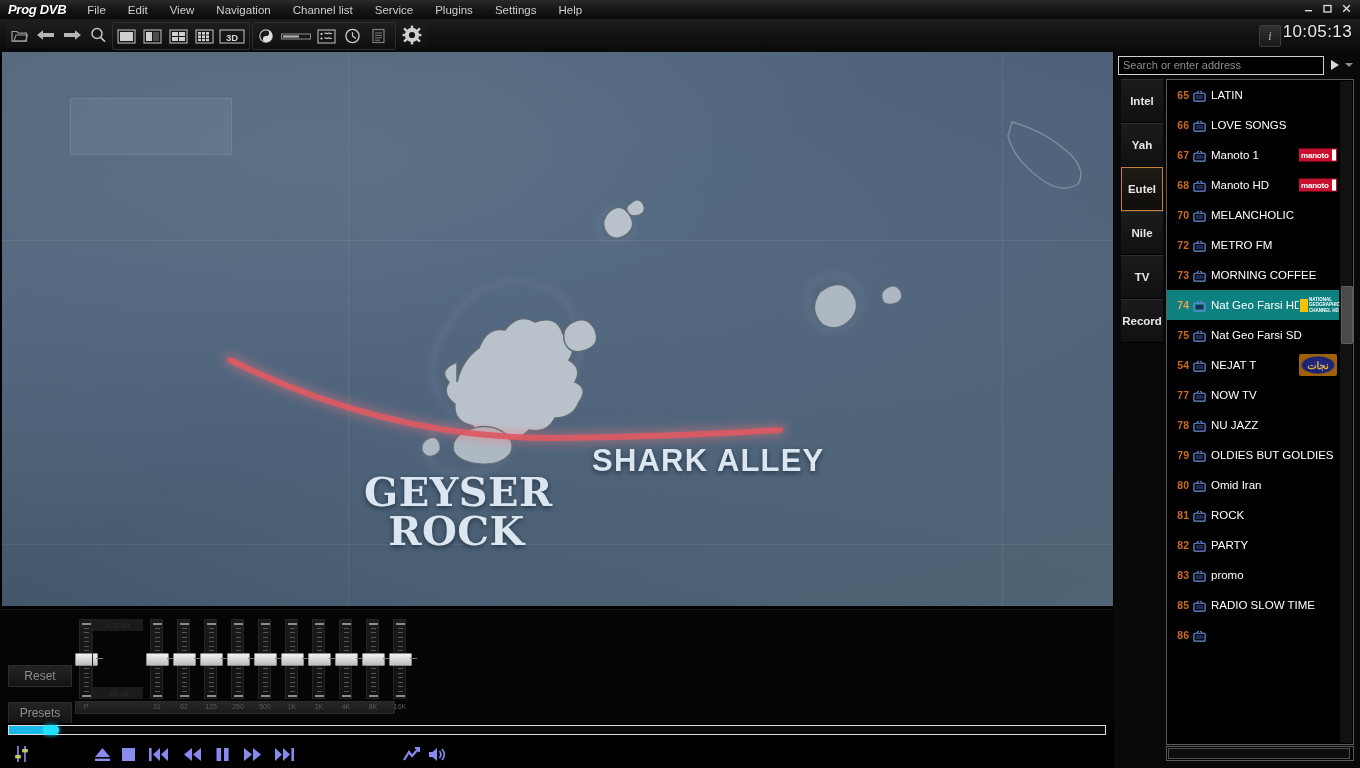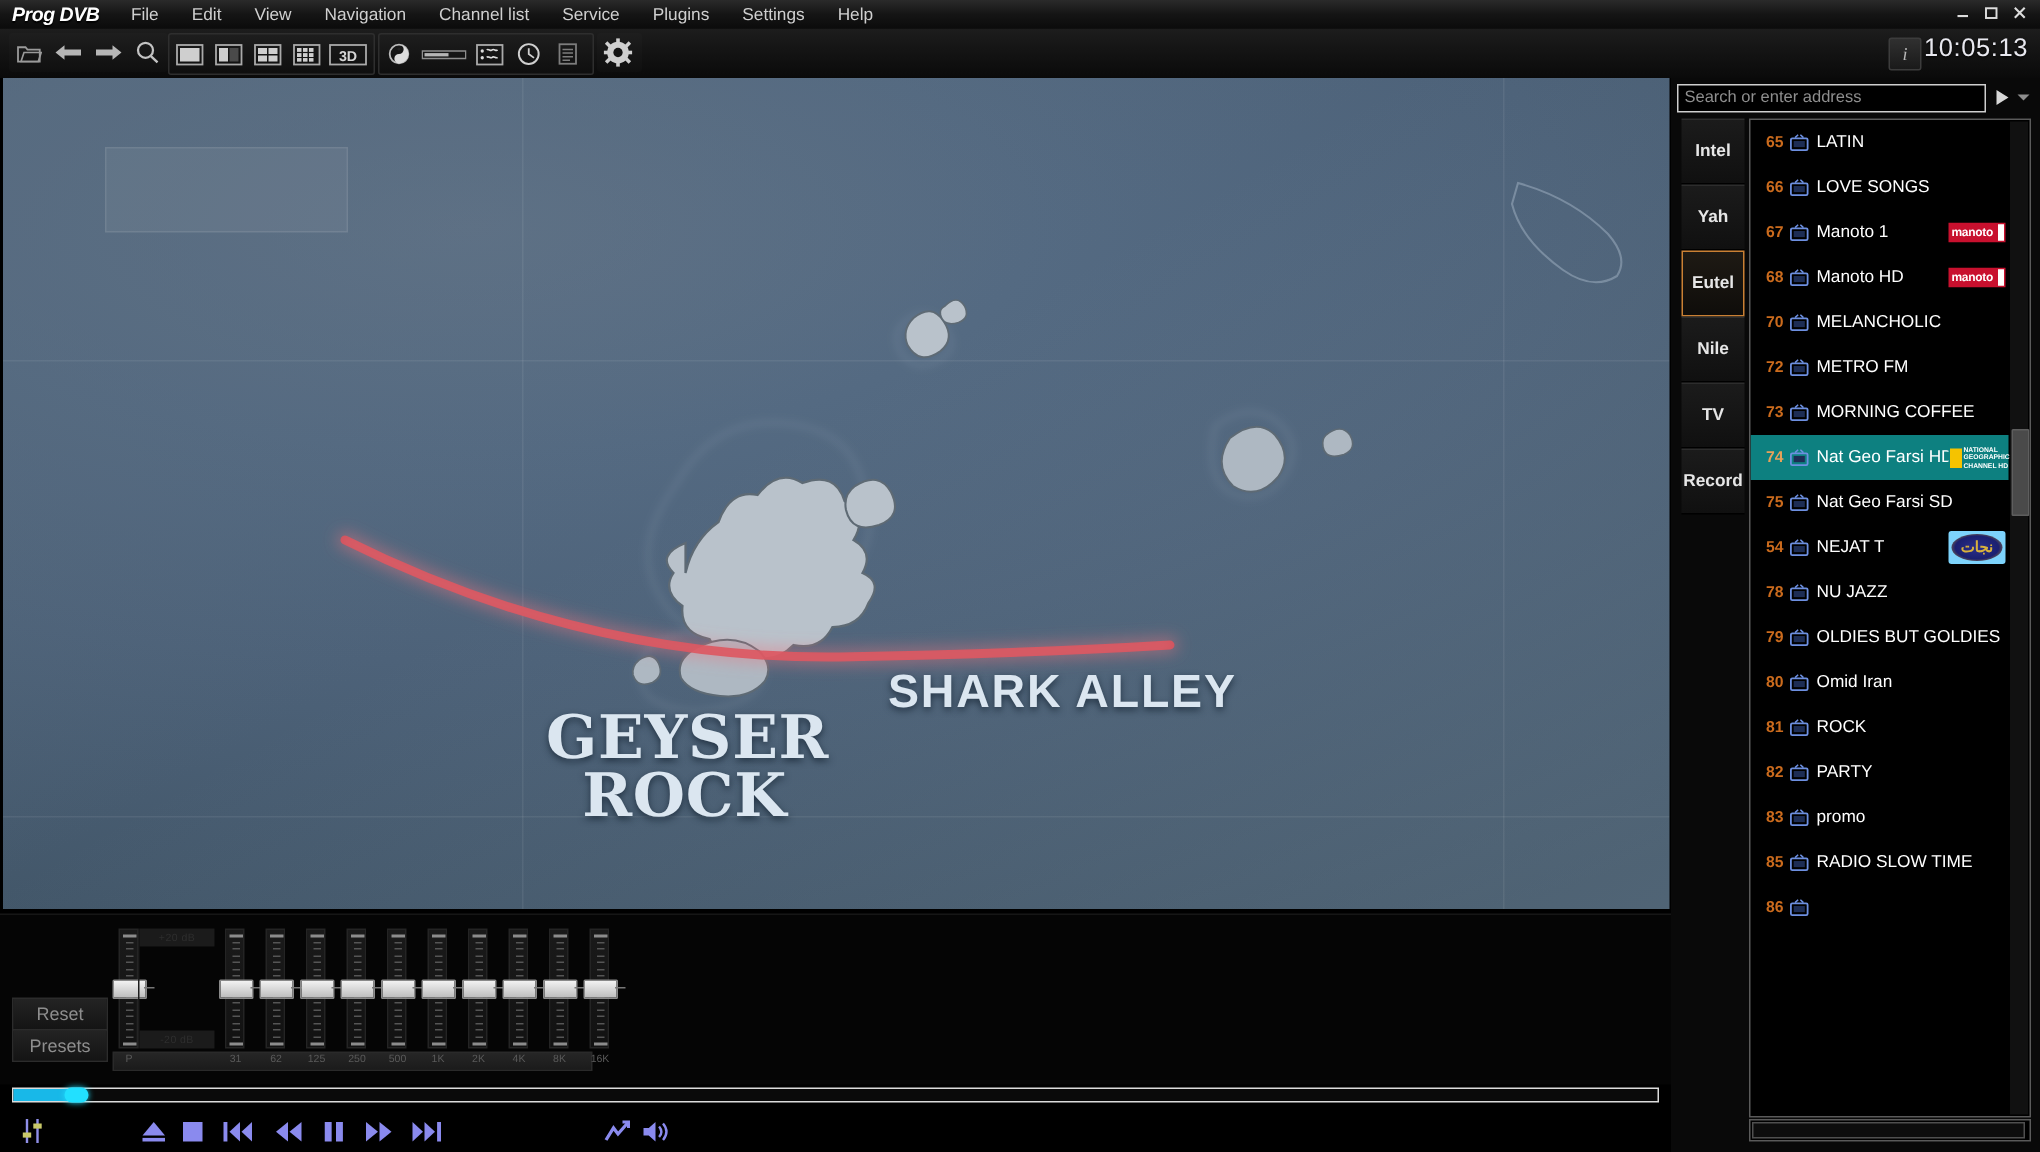--- a/index.html
+++ b/index.html
@@ -140,21 +140,21 @@
   .tvicon{width:13px;height:13px;margin-right:5px;flex:0 0 auto;}
   .chname{color:#ffffff;font-size:11.5px;white-space:nowrap;overflow:hidden;}
   .chlogo{position:absolute;right:2px;top:50%;transform:translateY(-50%);}
 
   .logo-manoto{width:38px;height:13px;background:#c8102e;position:relative;display:flex;align-items:center;}
   .logo-manoto .mtxt{color:#fff;font-size:8px;font-weight:bold;padding-left:2px;letter-spacing:-0.2px;}
   .logo-manoto .mend{position:absolute;right:1px;top:1px;width:4px;height:11px;background:#fff;}
   .logo-natgeo{width:38px;height:26px;background:#0d8080;display:flex;align-items:center;}
   .logo-natgeo .ngbox{width:8px;height:13px;background:#f5c300;margin-left:1px;flex:0 0 auto;}
   .logo-natgeo .ngtxt{color:#fff;font-size:4.5px;line-height:1.25;font-weight:bold;margin-left:1px;}
-  .logo-nejat{width:38px;height:22px;background:#7dd3fc;border-radius:2px;display:flex;align-items:center;justify-content:center;}
+  .logo-nejat{width:38px;height:22px;background:#a16207;border-radius:2px;display:flex;align-items:center;justify-content:center;}
   .logo-nejat .nj{width:34px;height:18px;border-radius:50%;background:radial-gradient(ellipse at 50% 50%, #2a2f8c 0%, #1b2070 60%, #c9a227 95%);display:flex;align-items:center;justify-content:center;color:#d8b13d;font-size:10px;font-weight:bold;}
 
   .vscroll{
     position:absolute;right:1px;top:1px;width:12px;height:662px;background:#111;
   }
   .vthumb{position:absolute;left:1px;width:10px;background:#4a4a4a;border:1px solid #5e5e5e;border-radius:1px;}
 
   .hscrollbox{
     position:absolute;left:52px;top:694px;width:186px;height:13px;
     background:#000;border:1px solid #5a5a5a;
@@ -166,21 +166,21 @@
     position:absolute;left:0;top:609px;width:1114px;height:114px;
     background:#050505;border-top:1px solid #161616;
   }
   .eqbtn{
     position:absolute;left:8px;width:62px;height:20px;
     background:linear-gradient(180deg,#232323,#141414);
     border:1px solid #2c2c2c;
     color:#8e8e8e;font-size:12px;display:flex;align-items:center;justify-content:center;
   }
   #btn-reset{top:55px;}
-  #btn-presets{top:76px;}
+  #btn-presets{top:92px;}
 
   .eqboard{position:absolute;left:75px;top:9px;width:320px;height:96px;}
   .slidercol{position:absolute;top:0;width:13px;height:80px;}
   .slidertrack{
     position:absolute;left:0;top:0;width:13px;height:80px;
     background:linear-gradient(180deg,#1a1a1a,#121212);
     border:1px solid #242424;box-sizing:border-box;
   }
   .tick{position:absolute;left:4px;width:5px;height:1px;background:#555;}
   .tick.big{left:2px;width:9px;height:2px;background:#8c8c8c;}
@@ -581,20 +581,29 @@
                 <rect x="1" y="3.5" width="12" height="8.5" rx="1" fill="none" stroke="#6d8fe0" stroke-width="1.3"></rect>
                 <path d="M4 3 L6.2 0.9 M10 3 L7.8 0.9" stroke="#6d8fe0" stroke-width="1.1"></path>
                 <rect x="3" y="5.4" width="8" height="4.4" fill="#1d2d55"></rect>
               </svg></div>
             <div class="chname">NEJAT T</div>
             <div class="chlogo">
               <div class="logo-nejat">
                 <div class="nj">نجات</div>
               </div>
             </div>
+          </div>
+          <div class="chanrow">
+            <div class="chnum">77</div>
+            <div class="tvicon"><svg viewBox="0 0 14 14" width="13" height="13">
+                <rect x="1" y="3.5" width="12" height="8.5" rx="1" fill="none" stroke="#6d8fe0" stroke-width="1.3"></rect>
+                <path d="M4 3 L6.2 0.9 M10 3 L7.8 0.9" stroke="#6d8fe0" stroke-width="1.1"></path>
+                <rect x="3" y="5.4" width="8" height="4.4" fill="#1d2d55"></rect>
+              </svg></div>
+            <div class="chname">NOW TV</div>
           </div>
           <div class="chanrow">
             <div class="chnum">78</div>
             <div class="tvicon"><svg viewBox="0 0 14 14" width="13" height="13">
                 <rect x="1" y="3.5" width="12" height="8.5" rx="1" fill="none" stroke="#6d8fe0" stroke-width="1.3"></rect>
                 <path d="M4 3 L6.2 0.9 M10 3 L7.8 0.9" stroke="#6d8fe0" stroke-width="1.1"></path>
                 <rect x="3" y="5.4" width="8" height="4.4" fill="#1d2d55"></rect>
               </svg></div>
             <div class="chname">NU JAZZ</div>
           </div>

